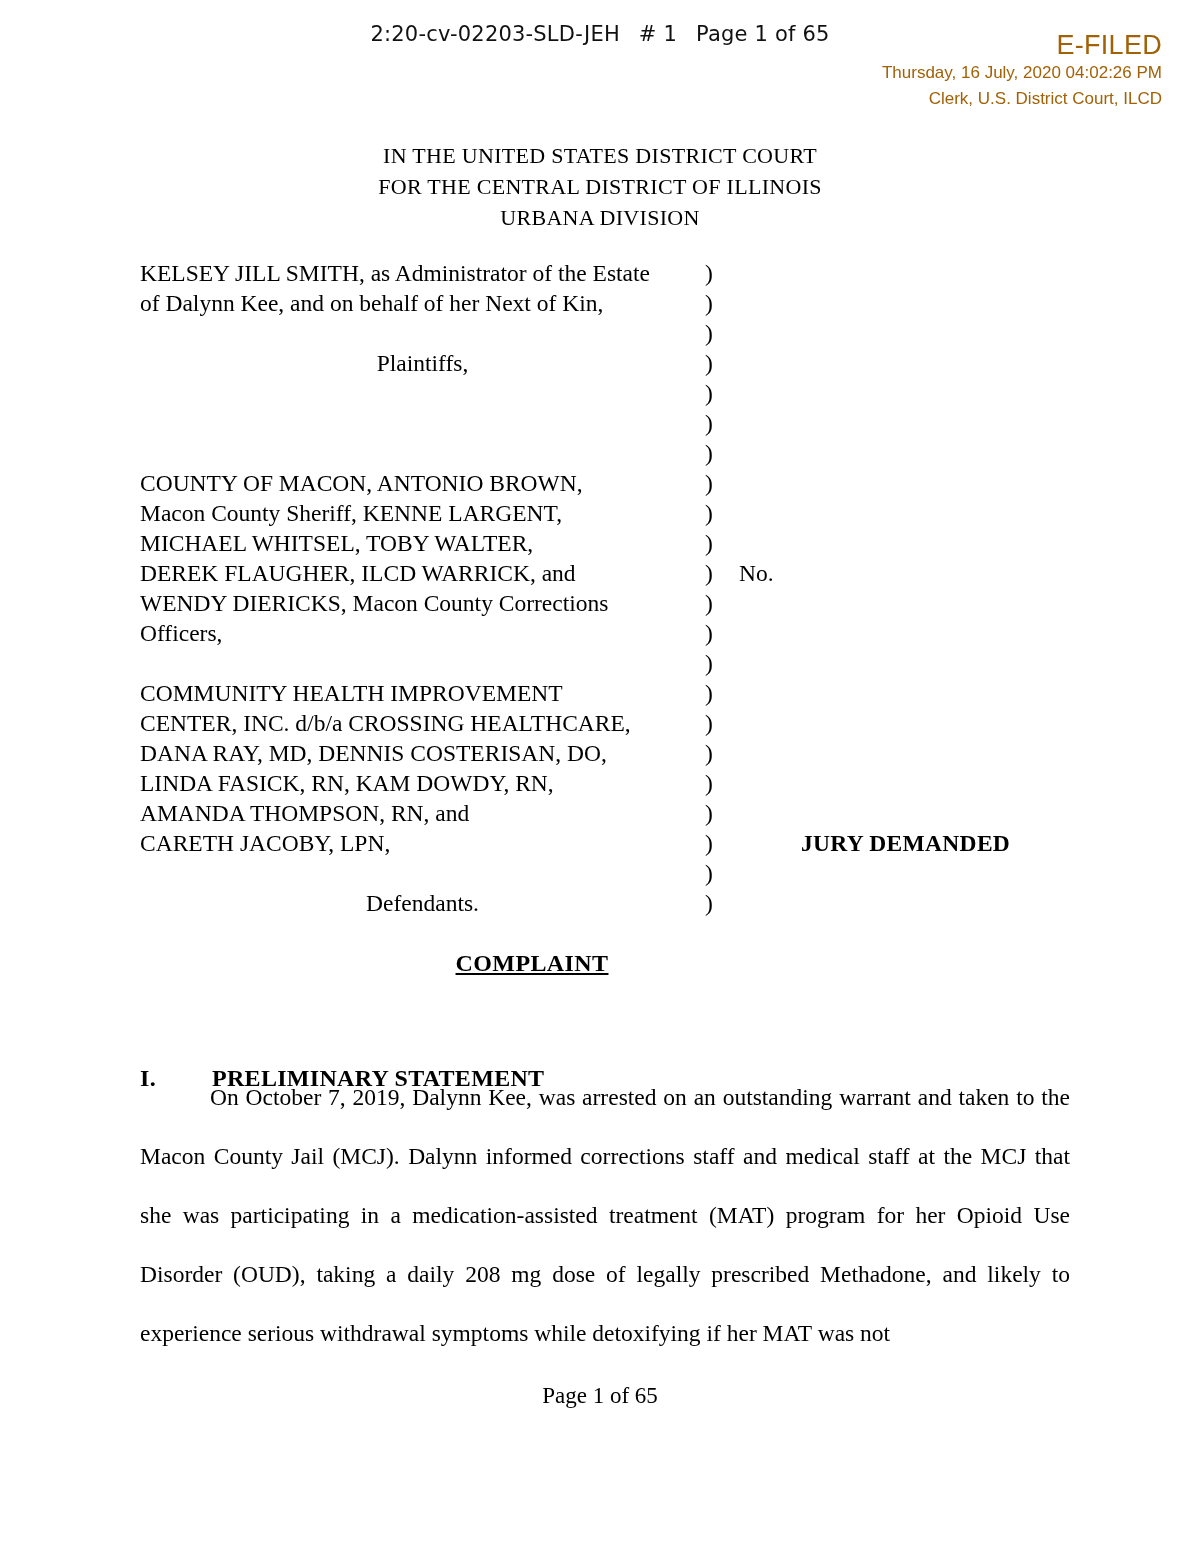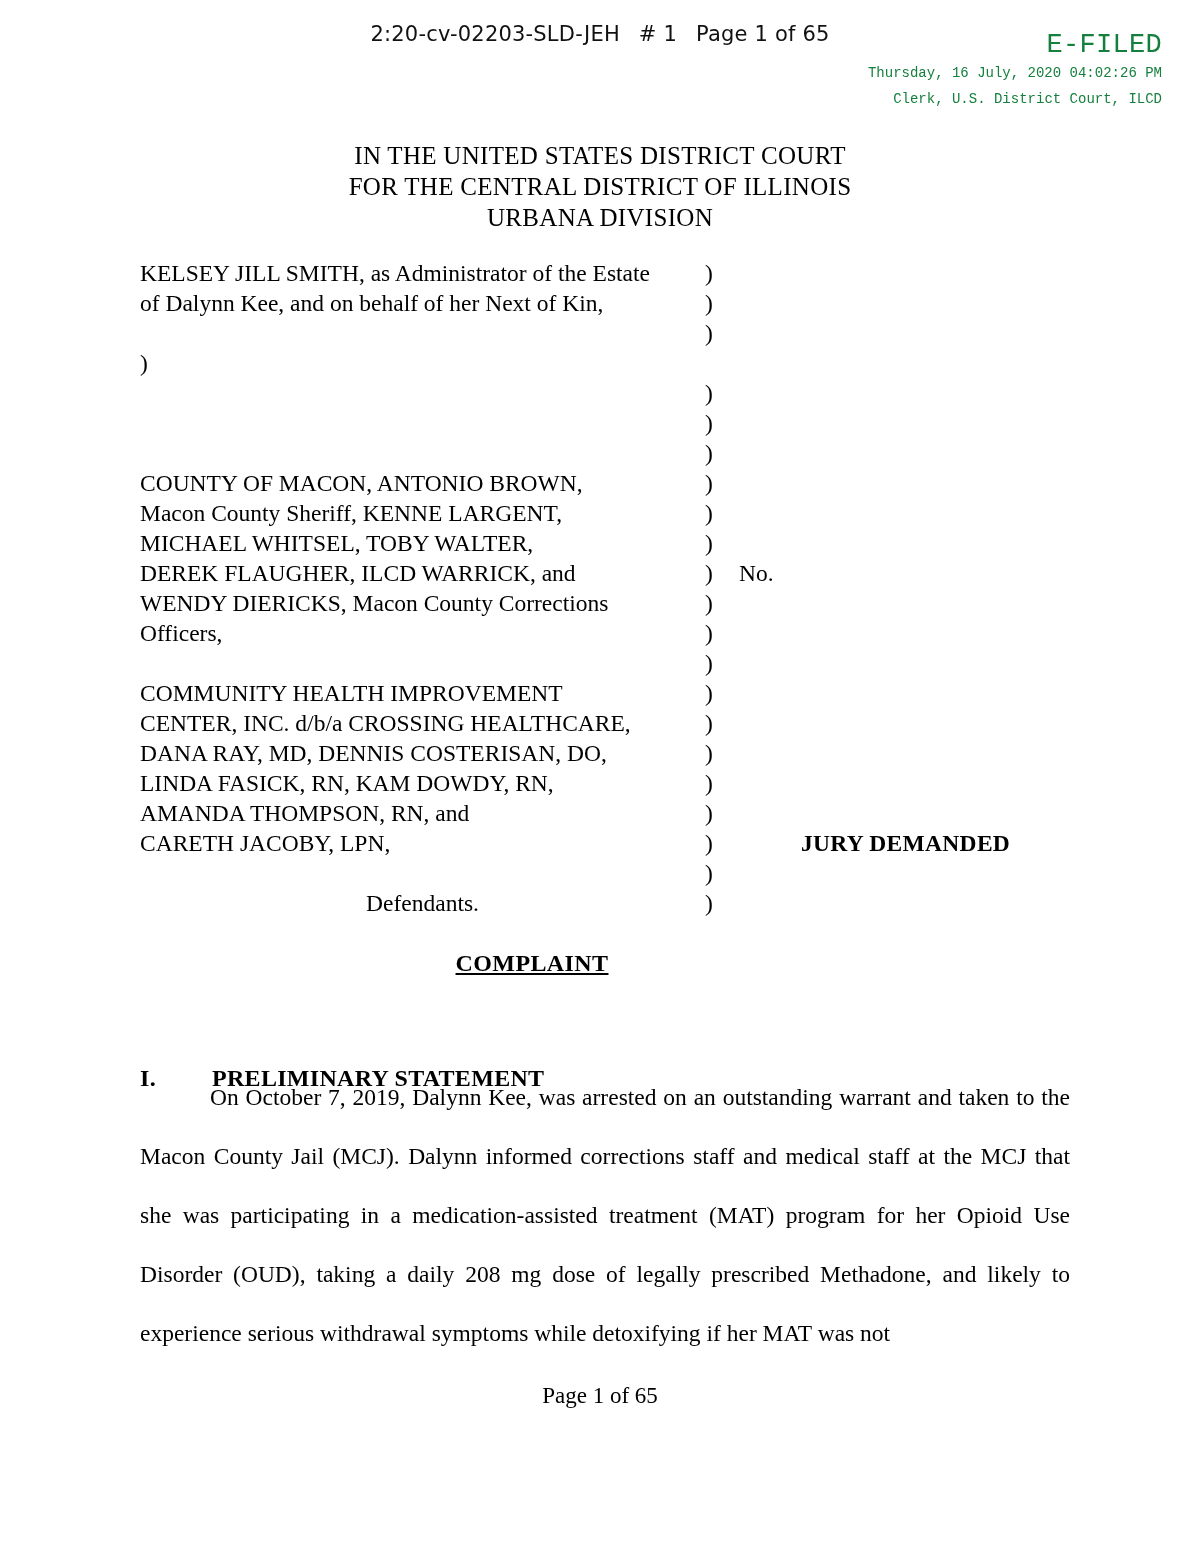--- a/index.html
+++ b/index.html
@@ -42,41 +42,41 @@
     letter-spacing: 0.2px;
     color: #111111;
   }
   .case-stamp span { margin: 0 6px; text-align: center; }
 
   .efiled-block {
     position: absolute;
     top: 8px;
     right: 38px;
     text-align: right;
-    color: #15803d;
-    font-family: Liberation Mono, monospace;
+    color: #a16207;
+    font-family: Liberation Sans, sans-serif;
   }
   .efiled-title {
     font-size: 27px;
     line-height: 30px;
     letter-spacing: 0.3px;
   }
   .efiled-line {
-    font-size: 14px;
+    font-size: 17px;
     line-height: 26px;
   }
 
   
   .court-head {
     position: absolute;
     top: 140px;
     left: 0;
     width: 1200px;
     text-align: center;
-    font-size: 25px;
+    font-size: 22px;
     line-height: 31px;
     letter-spacing: 0.3px;
   }
 
   
   .caption {
     position: absolute;
     top: 258px;
     left: 140px;
     width: 930px;
@@ -187,20 +187,21 @@
         <div class="cap-left">of Dalynn Kee, and on behalf of her Next of Kin,</div>
         <div class="cap-paren">)</div>
         <div class="cap-right"></div>
       </div>
       <div class="cap-row">
         <div class="cap-left"></div>
         <div class="cap-paren">)</div>
         <div class="cap-right"></div>
       </div>
       <div class="cap-row">
+        <div class="cap-left center">Plaintiffs,</div>
         <div class="cap-paren">)</div>
         <div class="cap-right"></div>
       </div>
       <div class="cap-row">
         <div class="cap-left"></div>
         <div class="cap-paren">)</div>
         <div class="cap-right"></div>
       </div>
       <div class="cap-row">
         <div class="cap-left"></div>

